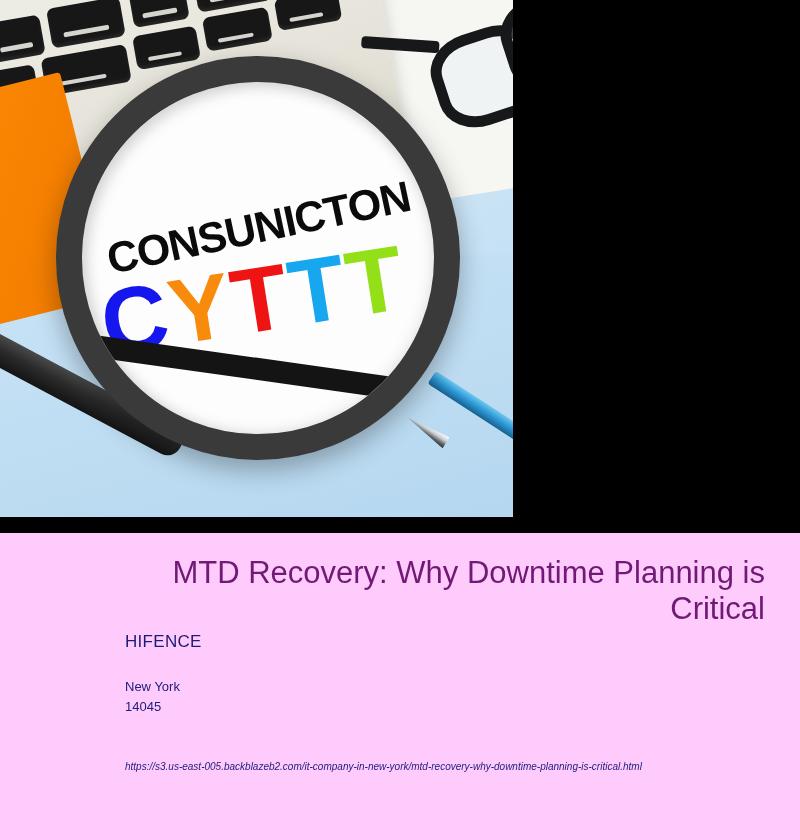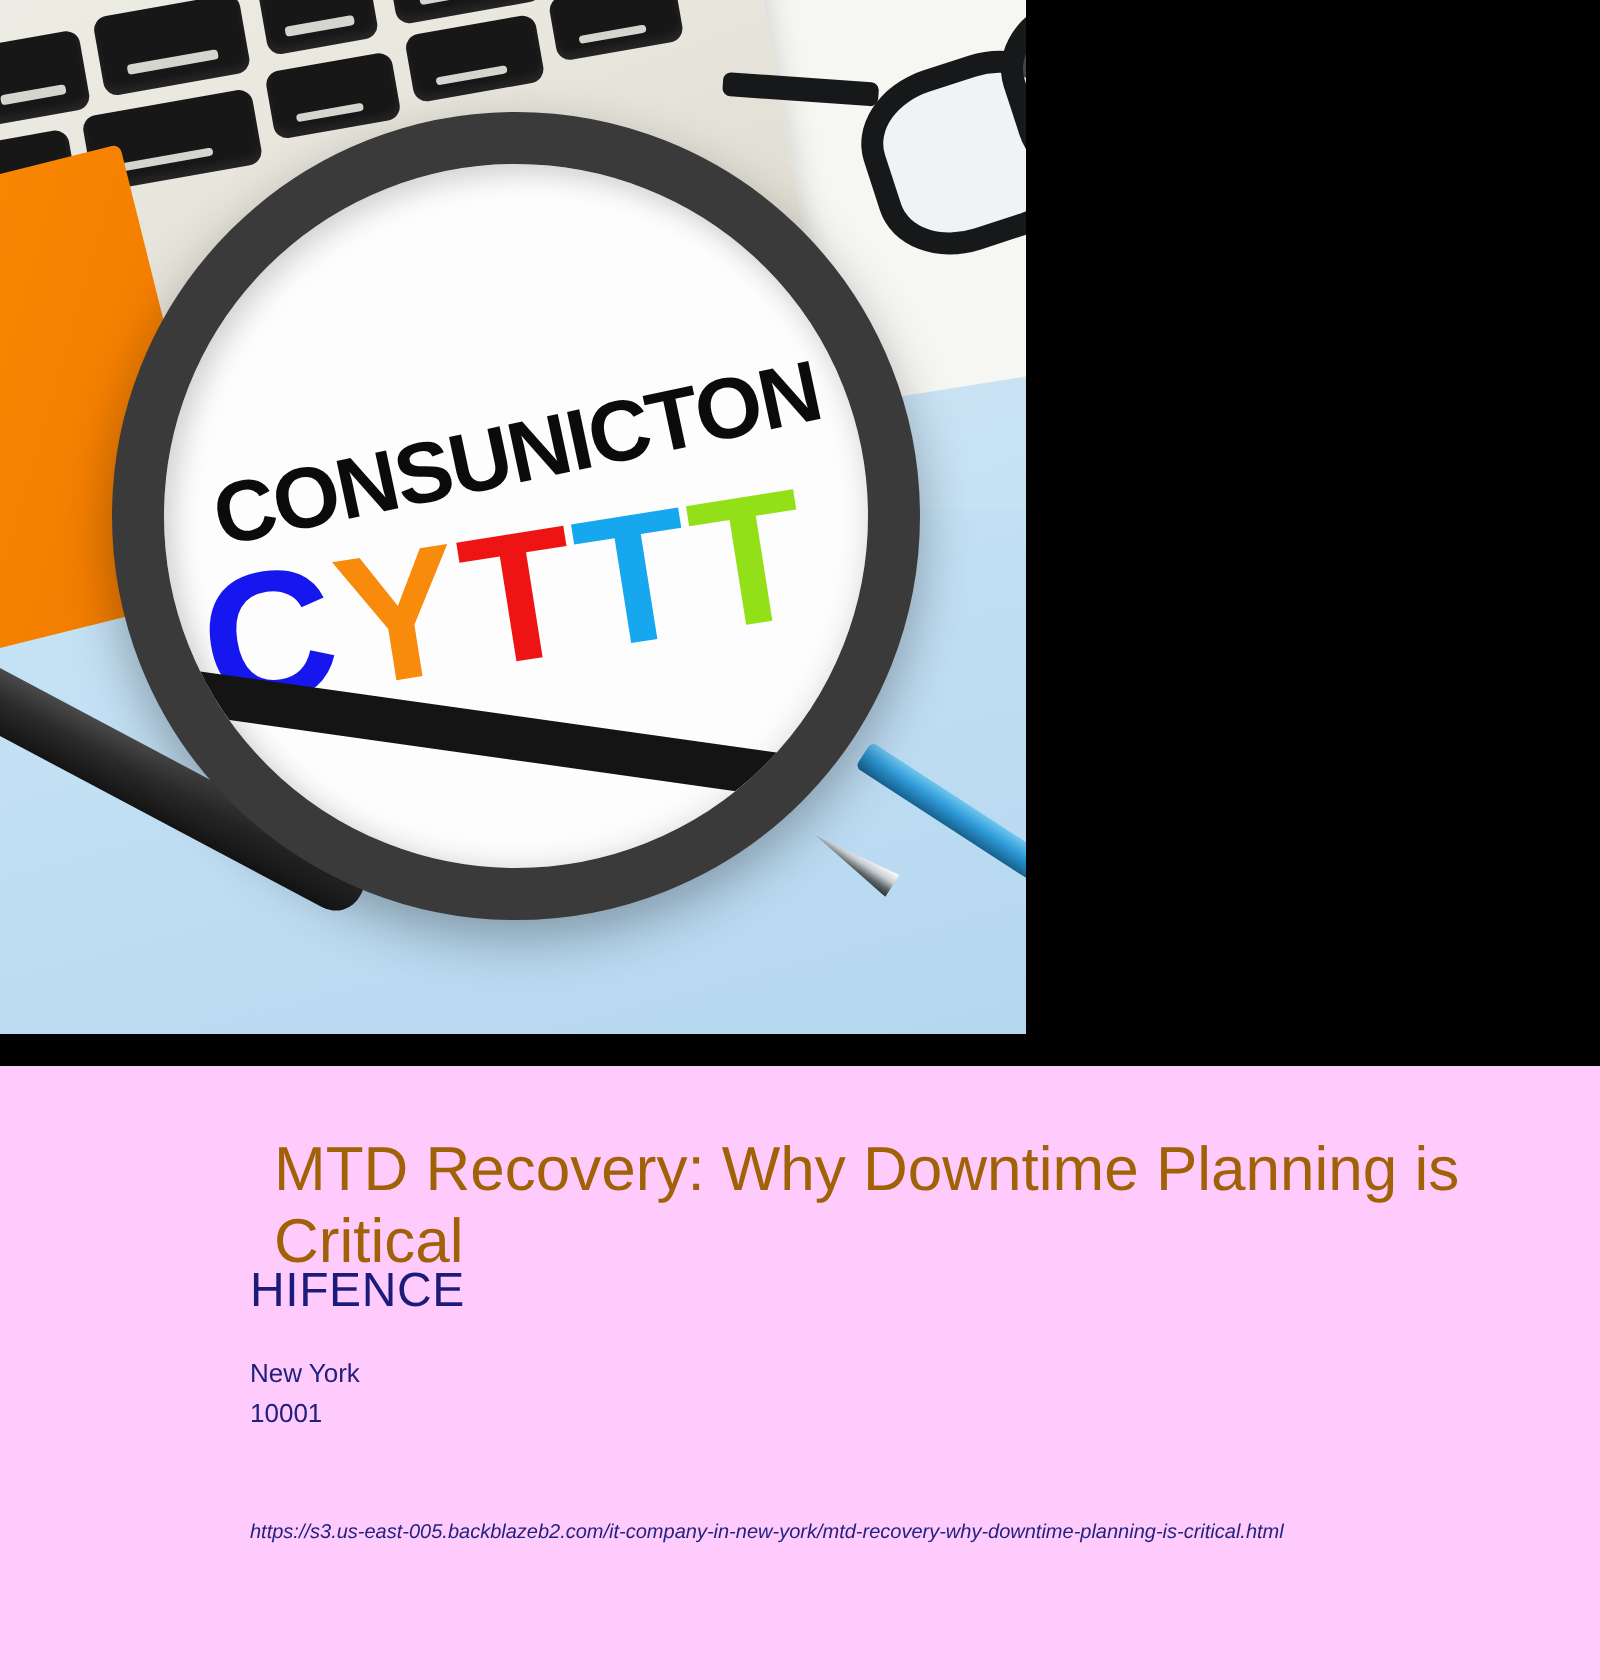--- a/index.html
+++ b/index.html
@@ -252,34 +252,35 @@
     width: 800px;
     height: 307px;
     background: #ffcbfd;
   }
 
   #page-title {
     position: absolute;
     left: 125px;
     top: 22px;
     width: 640px;
-    margin: 12px;
+    margin: 0;
     font-family: "Liberation Sans", sans-serif;
     font-weight: 400;
     font-size: 31px;
     line-height: 36px;
-    color: #a16207;
+    color: #701a75;
     letter-spacing: 0px;
+    text-align: right;
   }
 
   #brand-name {
     position: absolute;
     left: 125px;
     top: 99px;
-    font-size: 24px;
+    font-size: 17px;
     font-weight: 400;
     color: #1b1b7a;
     letter-spacing: 0.3px;
   }
 
   #contact-block {
     position: absolute;
     left: 125px;
     top: 144px;
     width: 620px;
@@ -374,18 +375,18 @@
 </div>
 
 <div id="content">
 
   <h1 id="page-title">MTD Recovery: Why Downtime Planning is Critical</h1>
 
   <div id="brand-name">HIFENCE</div>
 
   <div id="contact-block">
     <div class="contact-line">New York</div>
-    <div class="contact-line">10001</div>
+    <div class="contact-line">14045</div>
   </div>
 
   <div id="site-url">https://s3.us-east-005.backblazeb2.com/it-company-in-new-york/mtd-recovery-why-downtime-planning-is-critical.html</div>
 
 </div>
 
 </body></html>

